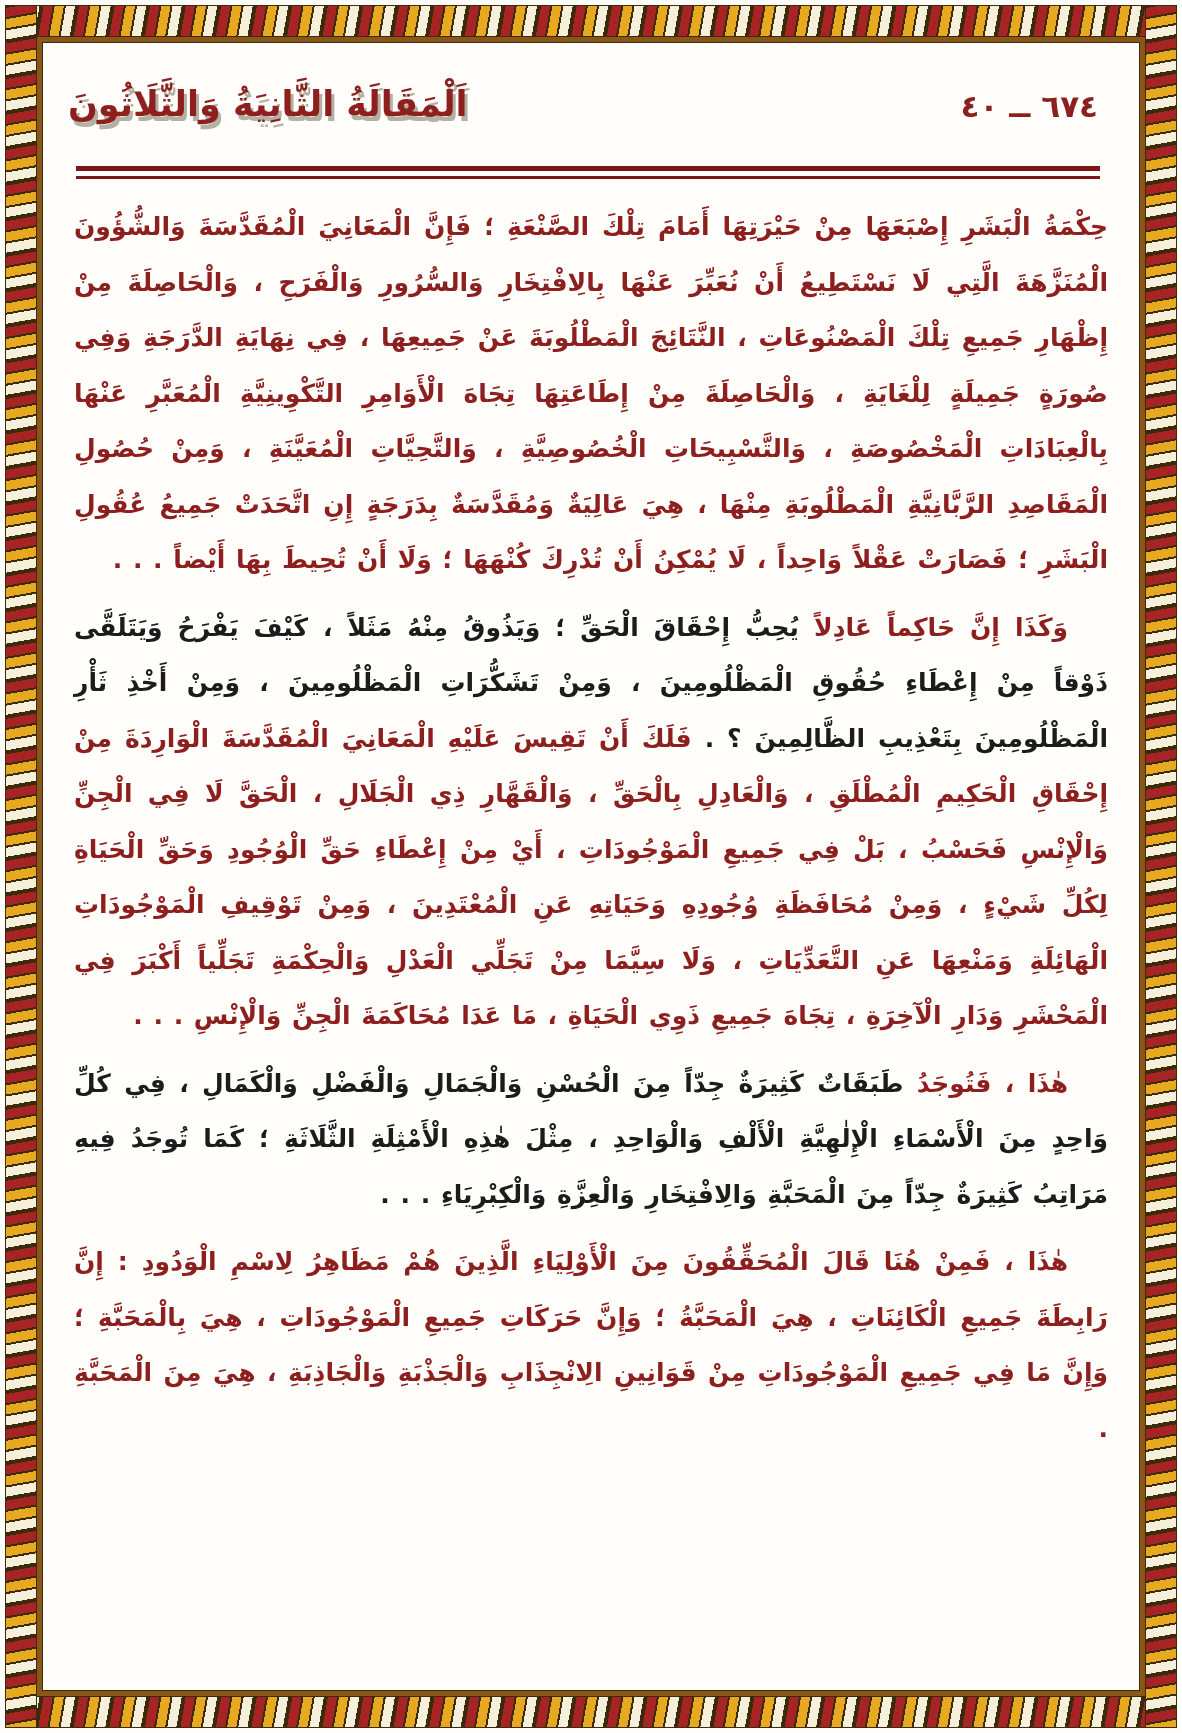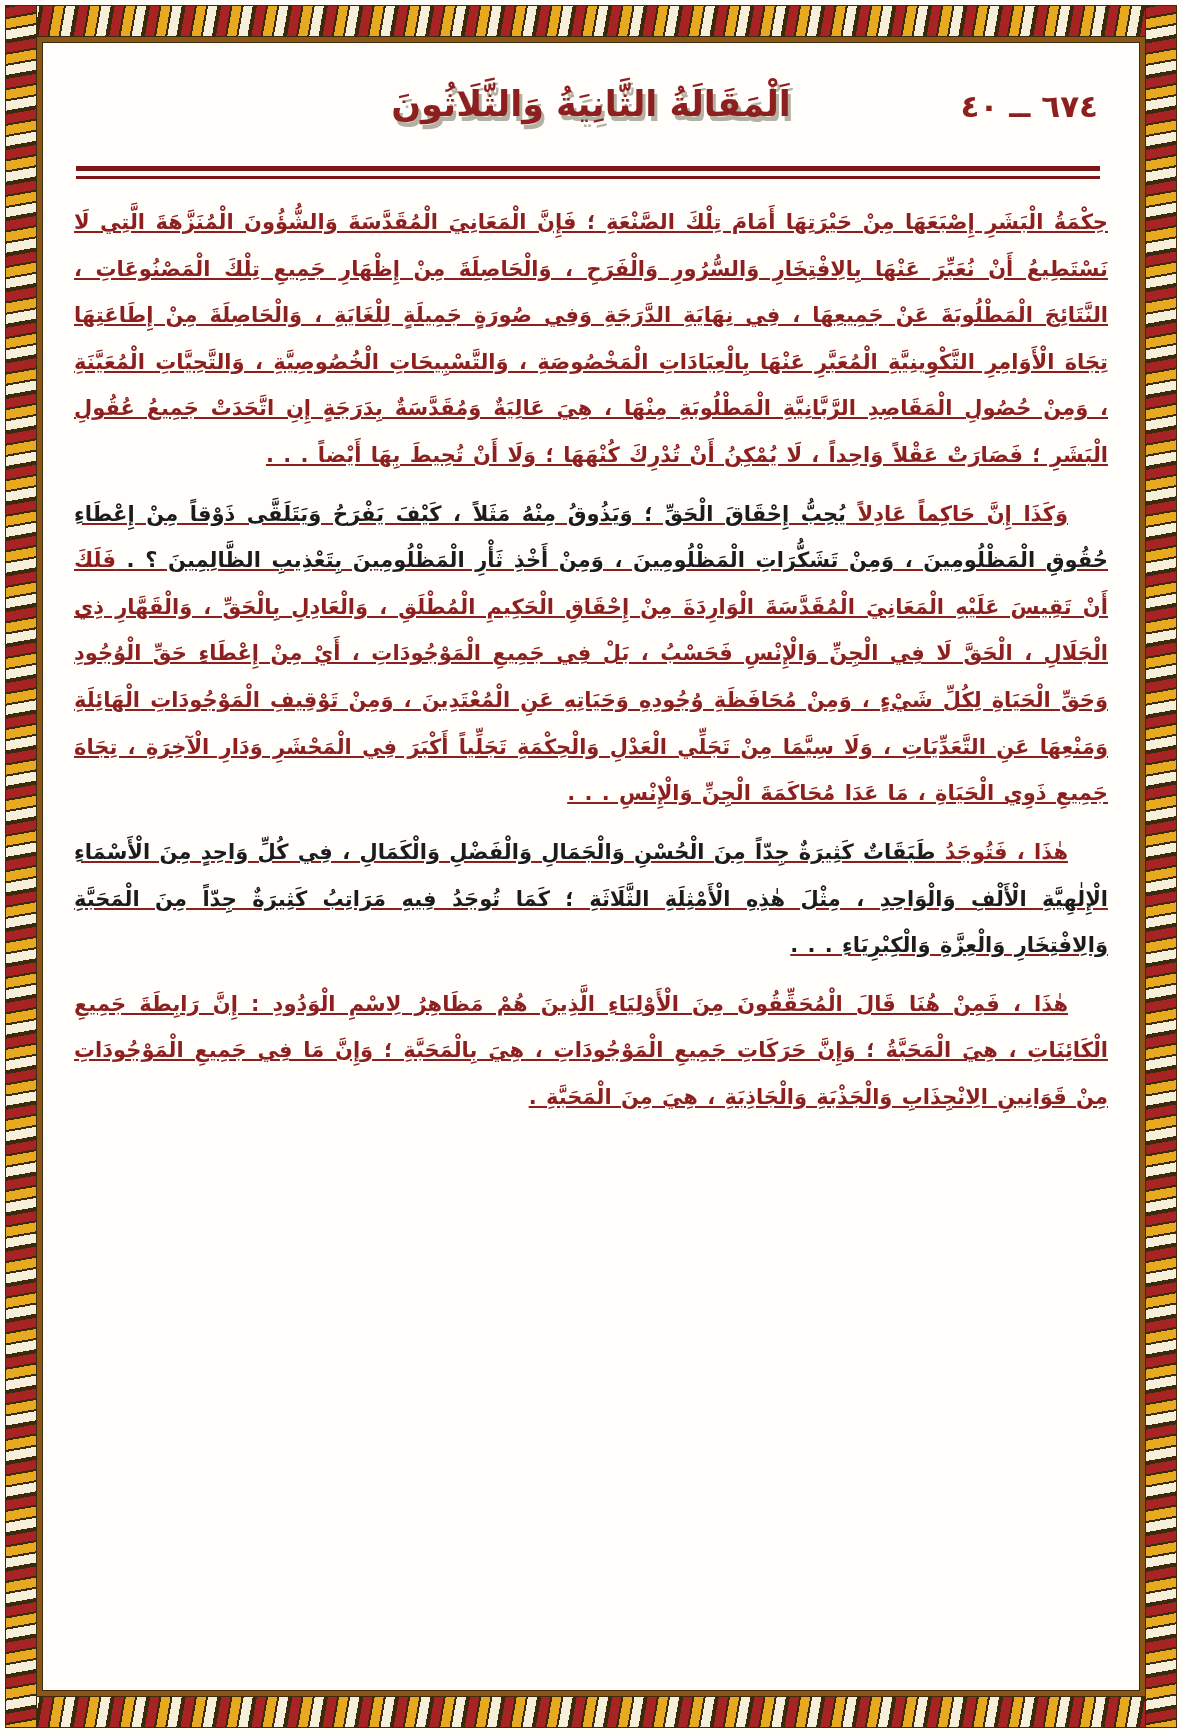--- a/index.html
+++ b/index.html
@@ -46,40 +46,39 @@
     padding:28px 26px 20px 26px;
   }
   .pagehead { position:relative; height:86px; }
   .pagenum {
     position:absolute; top:18px; right:16px;
     font-size:31px; font-weight:bold;
     color:var(--red);
   }
   .title {
     margin:0; padding-top:14px;
-    text-align:center;
+    text-align:left;
     font-size:35px; font-weight:bold;
     color:var(--red);
     text-shadow:3px 5px 0 var(--title-shadow);
     letter-spacing:1px;
   }
   .rule {
     height:5px; margin:10px 14px 20px 8px;
     border-top:5px solid var(--rule-red);
     border-bottom:3px solid var(--rule-red);
   }
   .text-body { padding:0 6px; }
   .text-body p.para {
     margin:0 0 12px 0;
-    font-size:21px; font-weight:bold;
+    font-size:25px; font-weight:bold;
     line-height:2.22;
     text-align:justify;
     color:var(--red);
     word-spacing:2px;
-    text-decoration:underline;
   }
   .text-body p.para.indent { text-indent:40px; }
   .text-body span.red   { color:var(--red); }
   .text-body span.black { color:var(--black); }
 </style>
 </head>
 <body>
 
 <div class="page">
   <div class="chain chain-top"></div>

